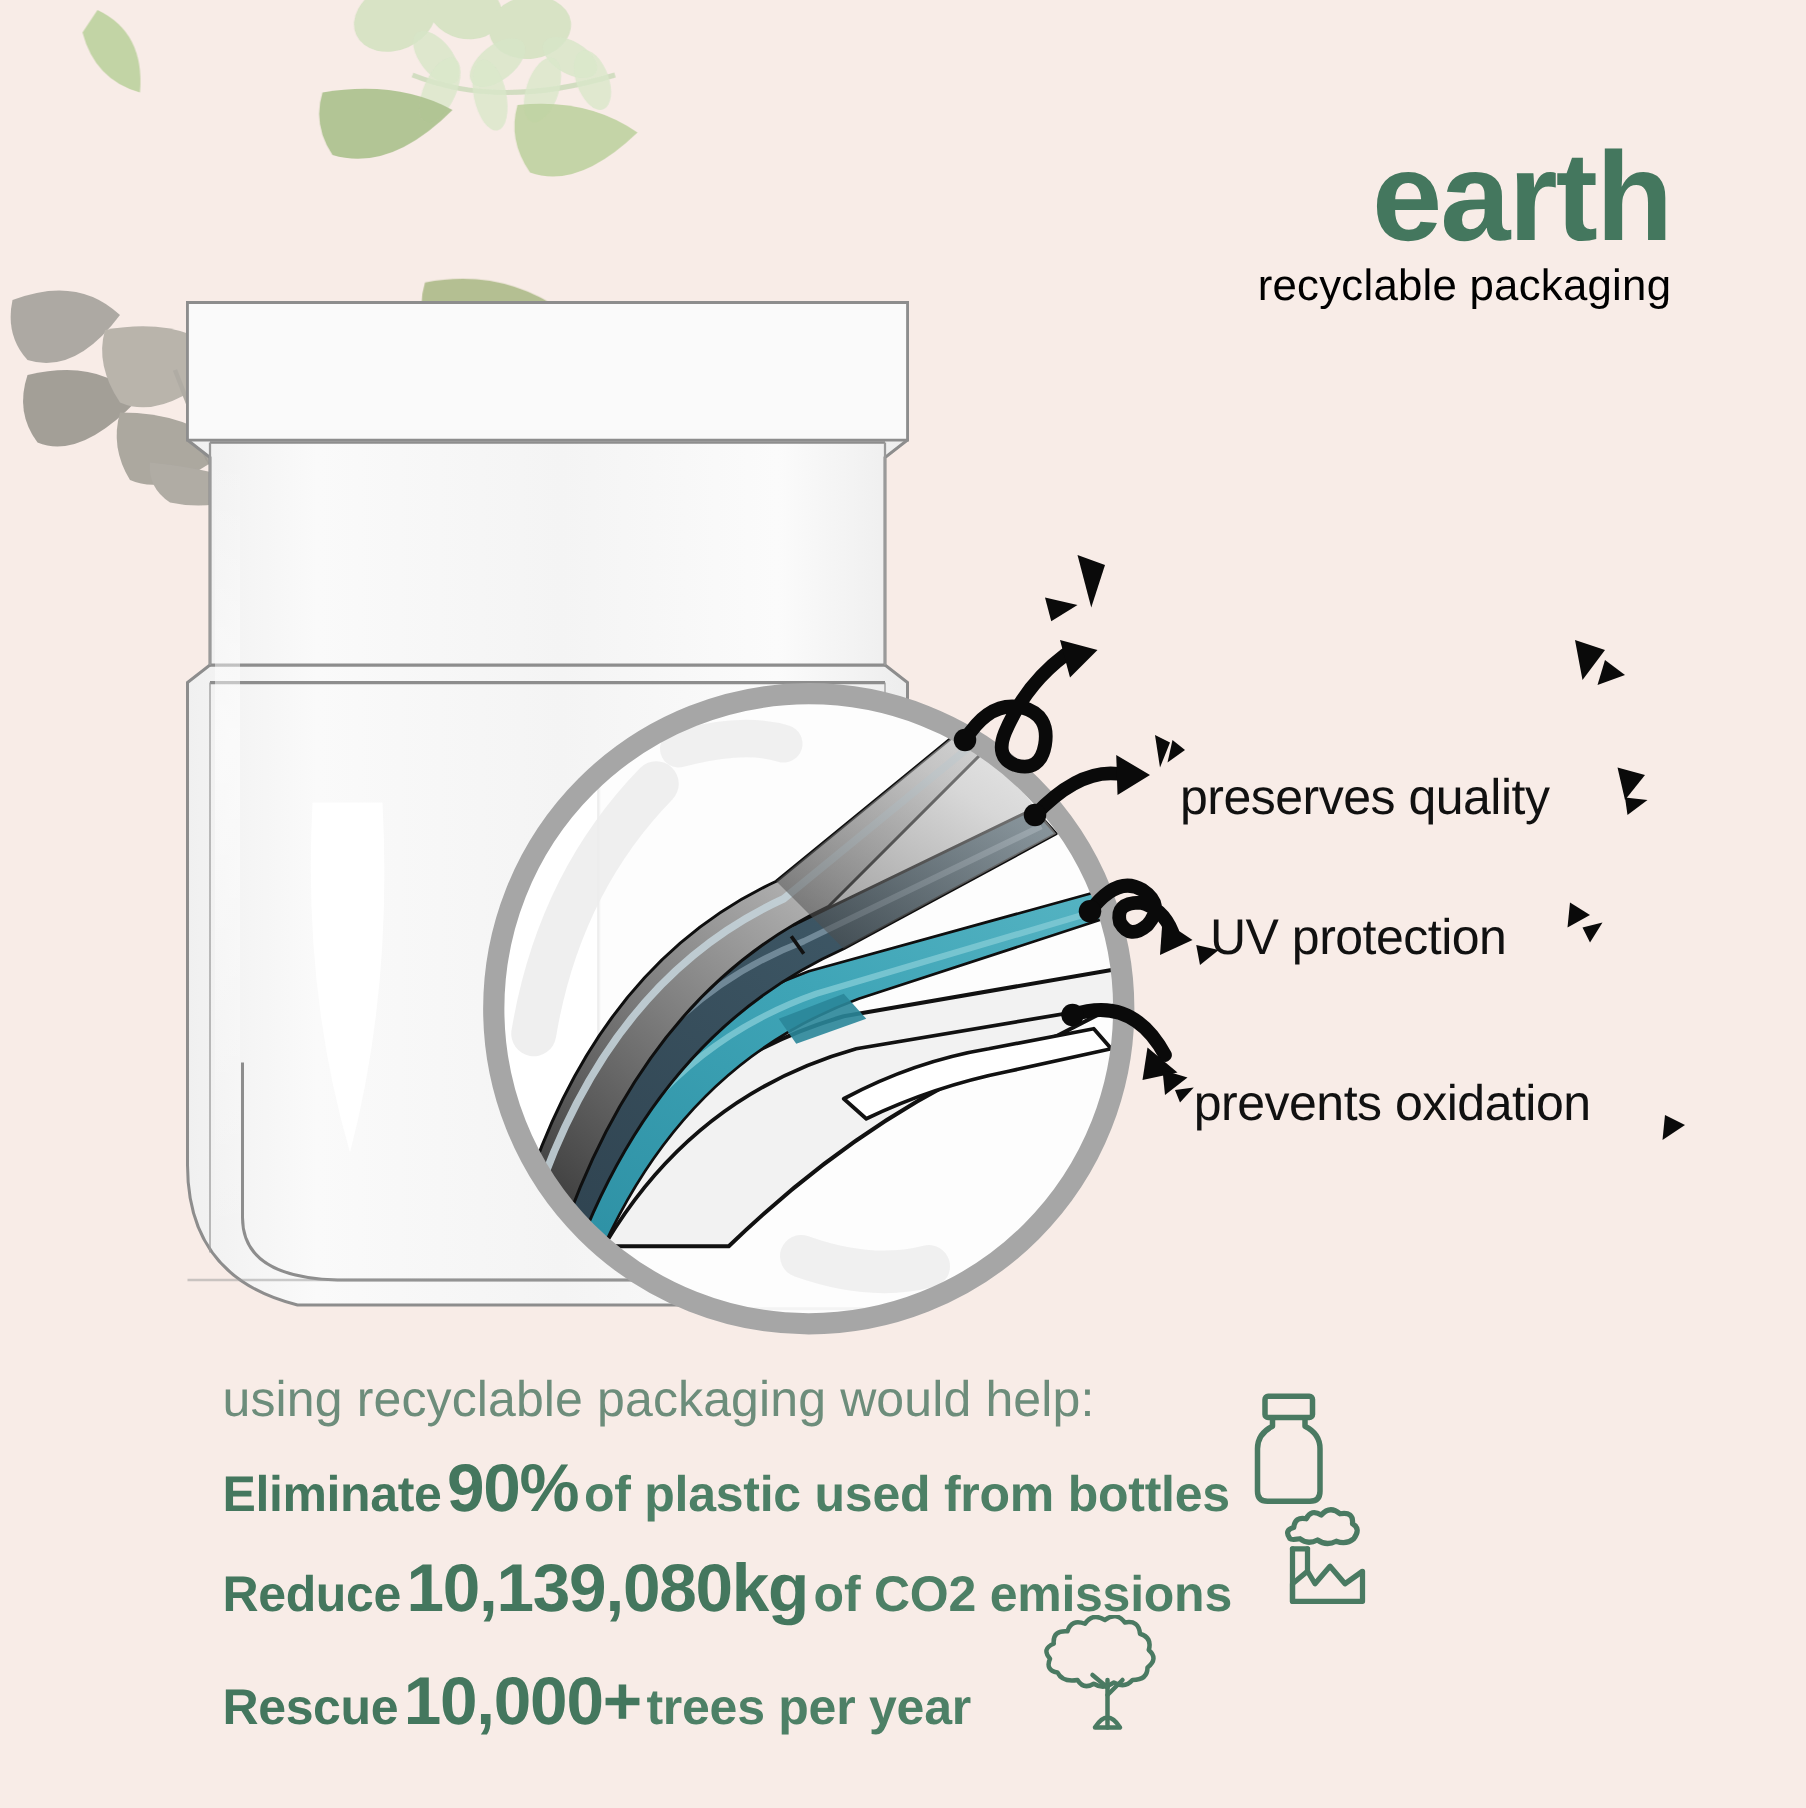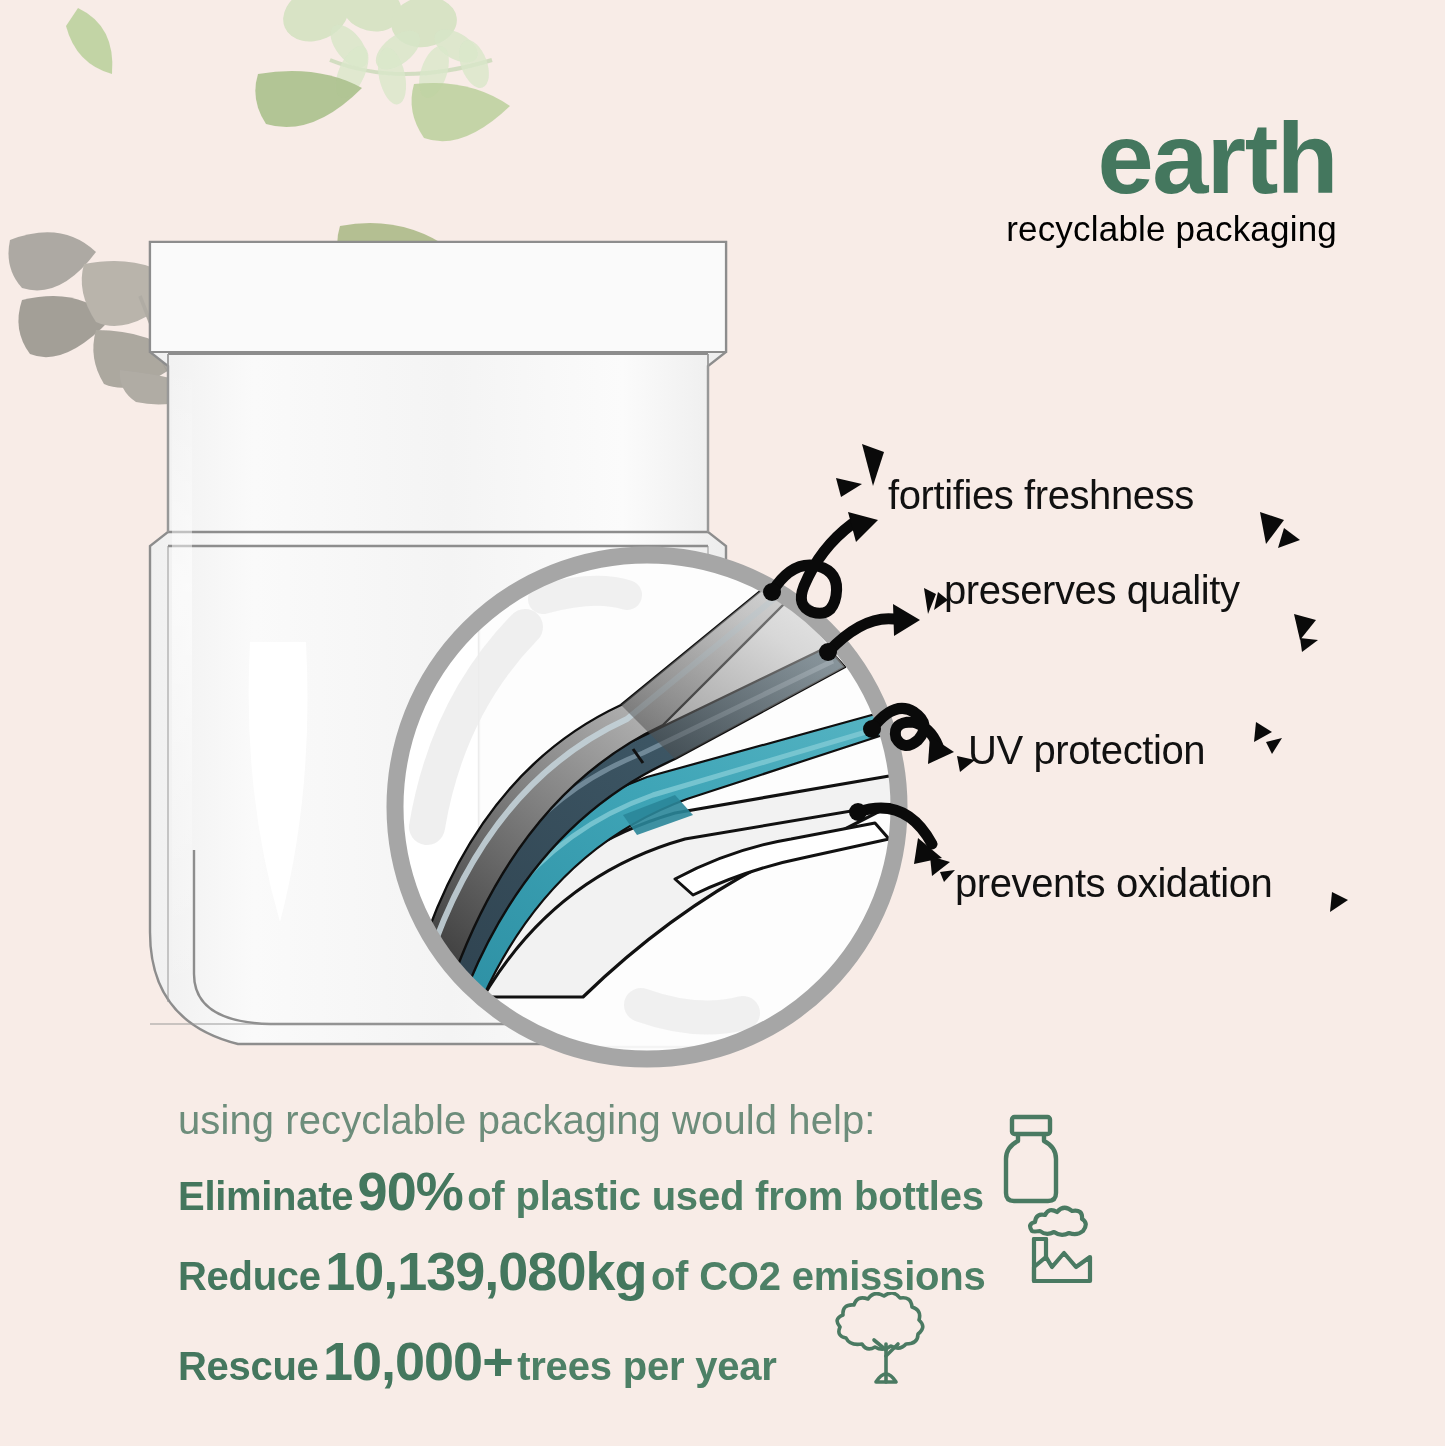--- a/index.html
+++ b/index.html
@@ -79,21 +79,21 @@
   
   .feature {
     position: absolute;
     font-size: 40px;
     font-weight: 400;
     color: #111111;
     white-space: nowrap;
     letter-spacing: -0.4px;
   }
   .f1 { left: 888px; top: 473px; }
-  .f2 { left: 944px; top: 568px; }
+  .f2 { left: 944px; top: 616px; }
   .f3 { left: 968px; top: 728px; }
   .f4 { left: 955px; top: 861px; }
 
   .arrows, .sparkles {
     position: absolute;
     left: 0; top: 0;
     width: 1445px; height: 1446px;
     pointer-events: none;
   }
 
@@ -339,21 +339,20 @@
       <path d="M957 756 L975 760 L960 772 Z"></path>
       <path d="M1256 722 L1272 732 L1254 742 Z"></path>
       <path d="M1266 742 L1282 738 L1272 754 Z"></path>
 
       <path d="M930 856 L950 862 L932 876 Z"></path>
       <path d="M940 872 L955 870 L944 882 Z"></path>
       <path d="M1332 892 L1348 900 L1330 912 Z"></path>
     </g>
   </svg>
 
-  <div class="feature f1">fortifies freshness</div>
   <div class="feature f2">preserves quality</div>
   <div class="feature f4">prevents oxidation</div>
   <div class="feature f3">UV protection</div>
 
   <div class="stats">
     <div class="stats-intro">using recyclable packaging would help:</div>
 
     <div class="stat-row row1">
       <span class="verb">Eliminate</span>
       <span class="num">90%</span>

